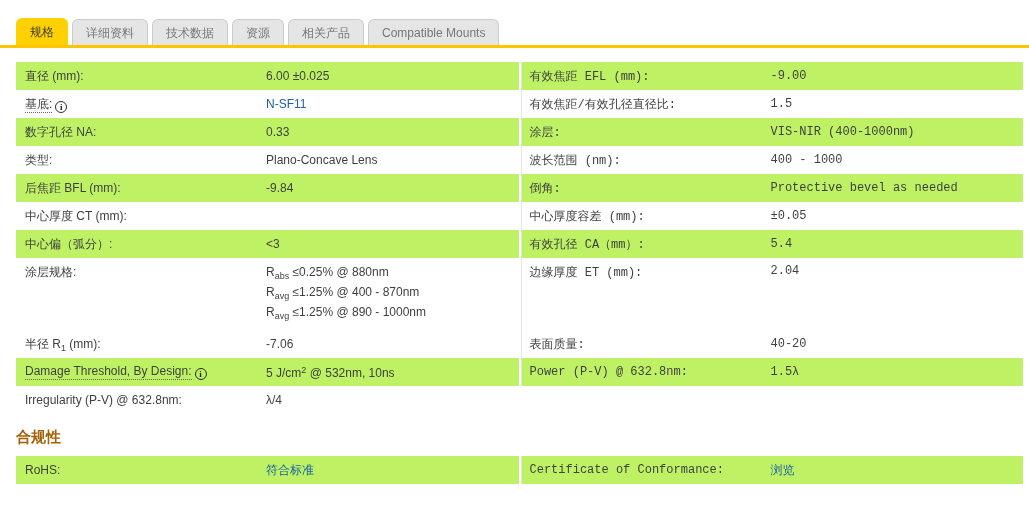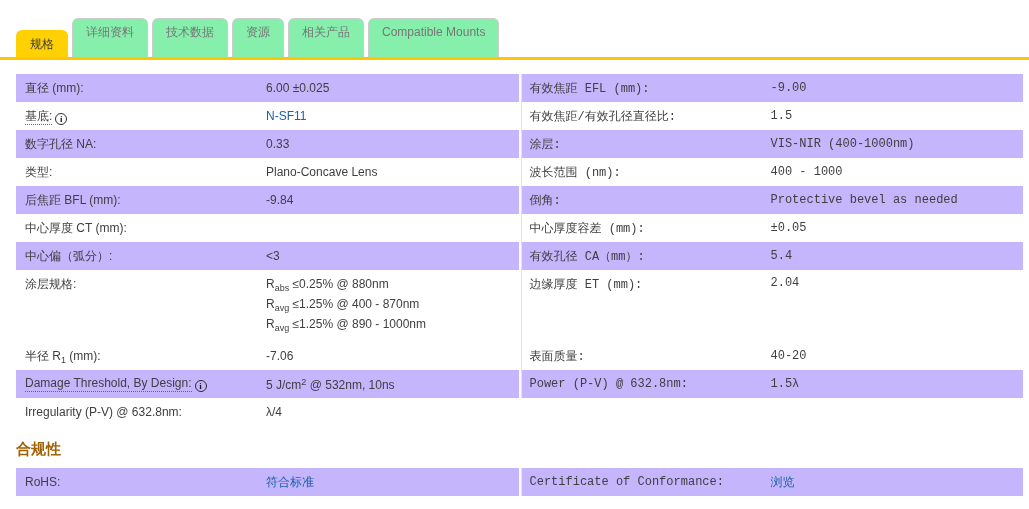--- a/index.html
+++ b/index.html
@@ -10,36 +10,36 @@
     font-family: "Liberation Sans", sans-serif;
     color: #3f3f3f;
     overflow: hidden;
   }
 
   
   .header { padding-top: 18px; }
   .tabs { display: flex; gap: 4px; margin-left: 16px; align-items: flex-end; }
   .tab {
     font-size: 12px; color: #767676;
-    background: #86efac;
+    background: #e5e5e5;
     border: 1px solid #cccccc; border-bottom: none;
     border-radius: 6px 6px 0 0;
-    padding: 0 13px; height: 39px; line-height: 26px;
+    padding: 0 13px; height: 26px; line-height: 26px;
     white-space: nowrap; cursor: pointer;
   }
   .tab.active {
     background: #ffd100; border-color: #ffd100;
     color: #3b3b3b; height: 27px; line-height: 27px;
   }
   .tab-underline { height: 3px; background: #ffc600; }
 
   
   .content { margin: 14px 16px 0 16px; width: 1007px; }
   .row { display: flex; min-height: 28px; }
-  .row.gray .half { background: #c4b5fd; }
+  .row.gray .half { background: #bef264; }
   .half { flex: 1; display: flex; align-items: center; }
   .half.right {
     border-left: 2px solid #ffffff;
     box-shadow: inset 1px 0 0 #e3e3e3;
     font-family: Liberation Mono, monospace;
   }
   .half.right.blank { border-left: none; box-shadow: none; }
   .label { width: 250px; padding-left: 9px; font-size: 12px; flex-shrink: 0; }
   .value { flex: 1; font-size: 12px; padding-right: 6px; }
   .row.tall { min-height: 54px; }

